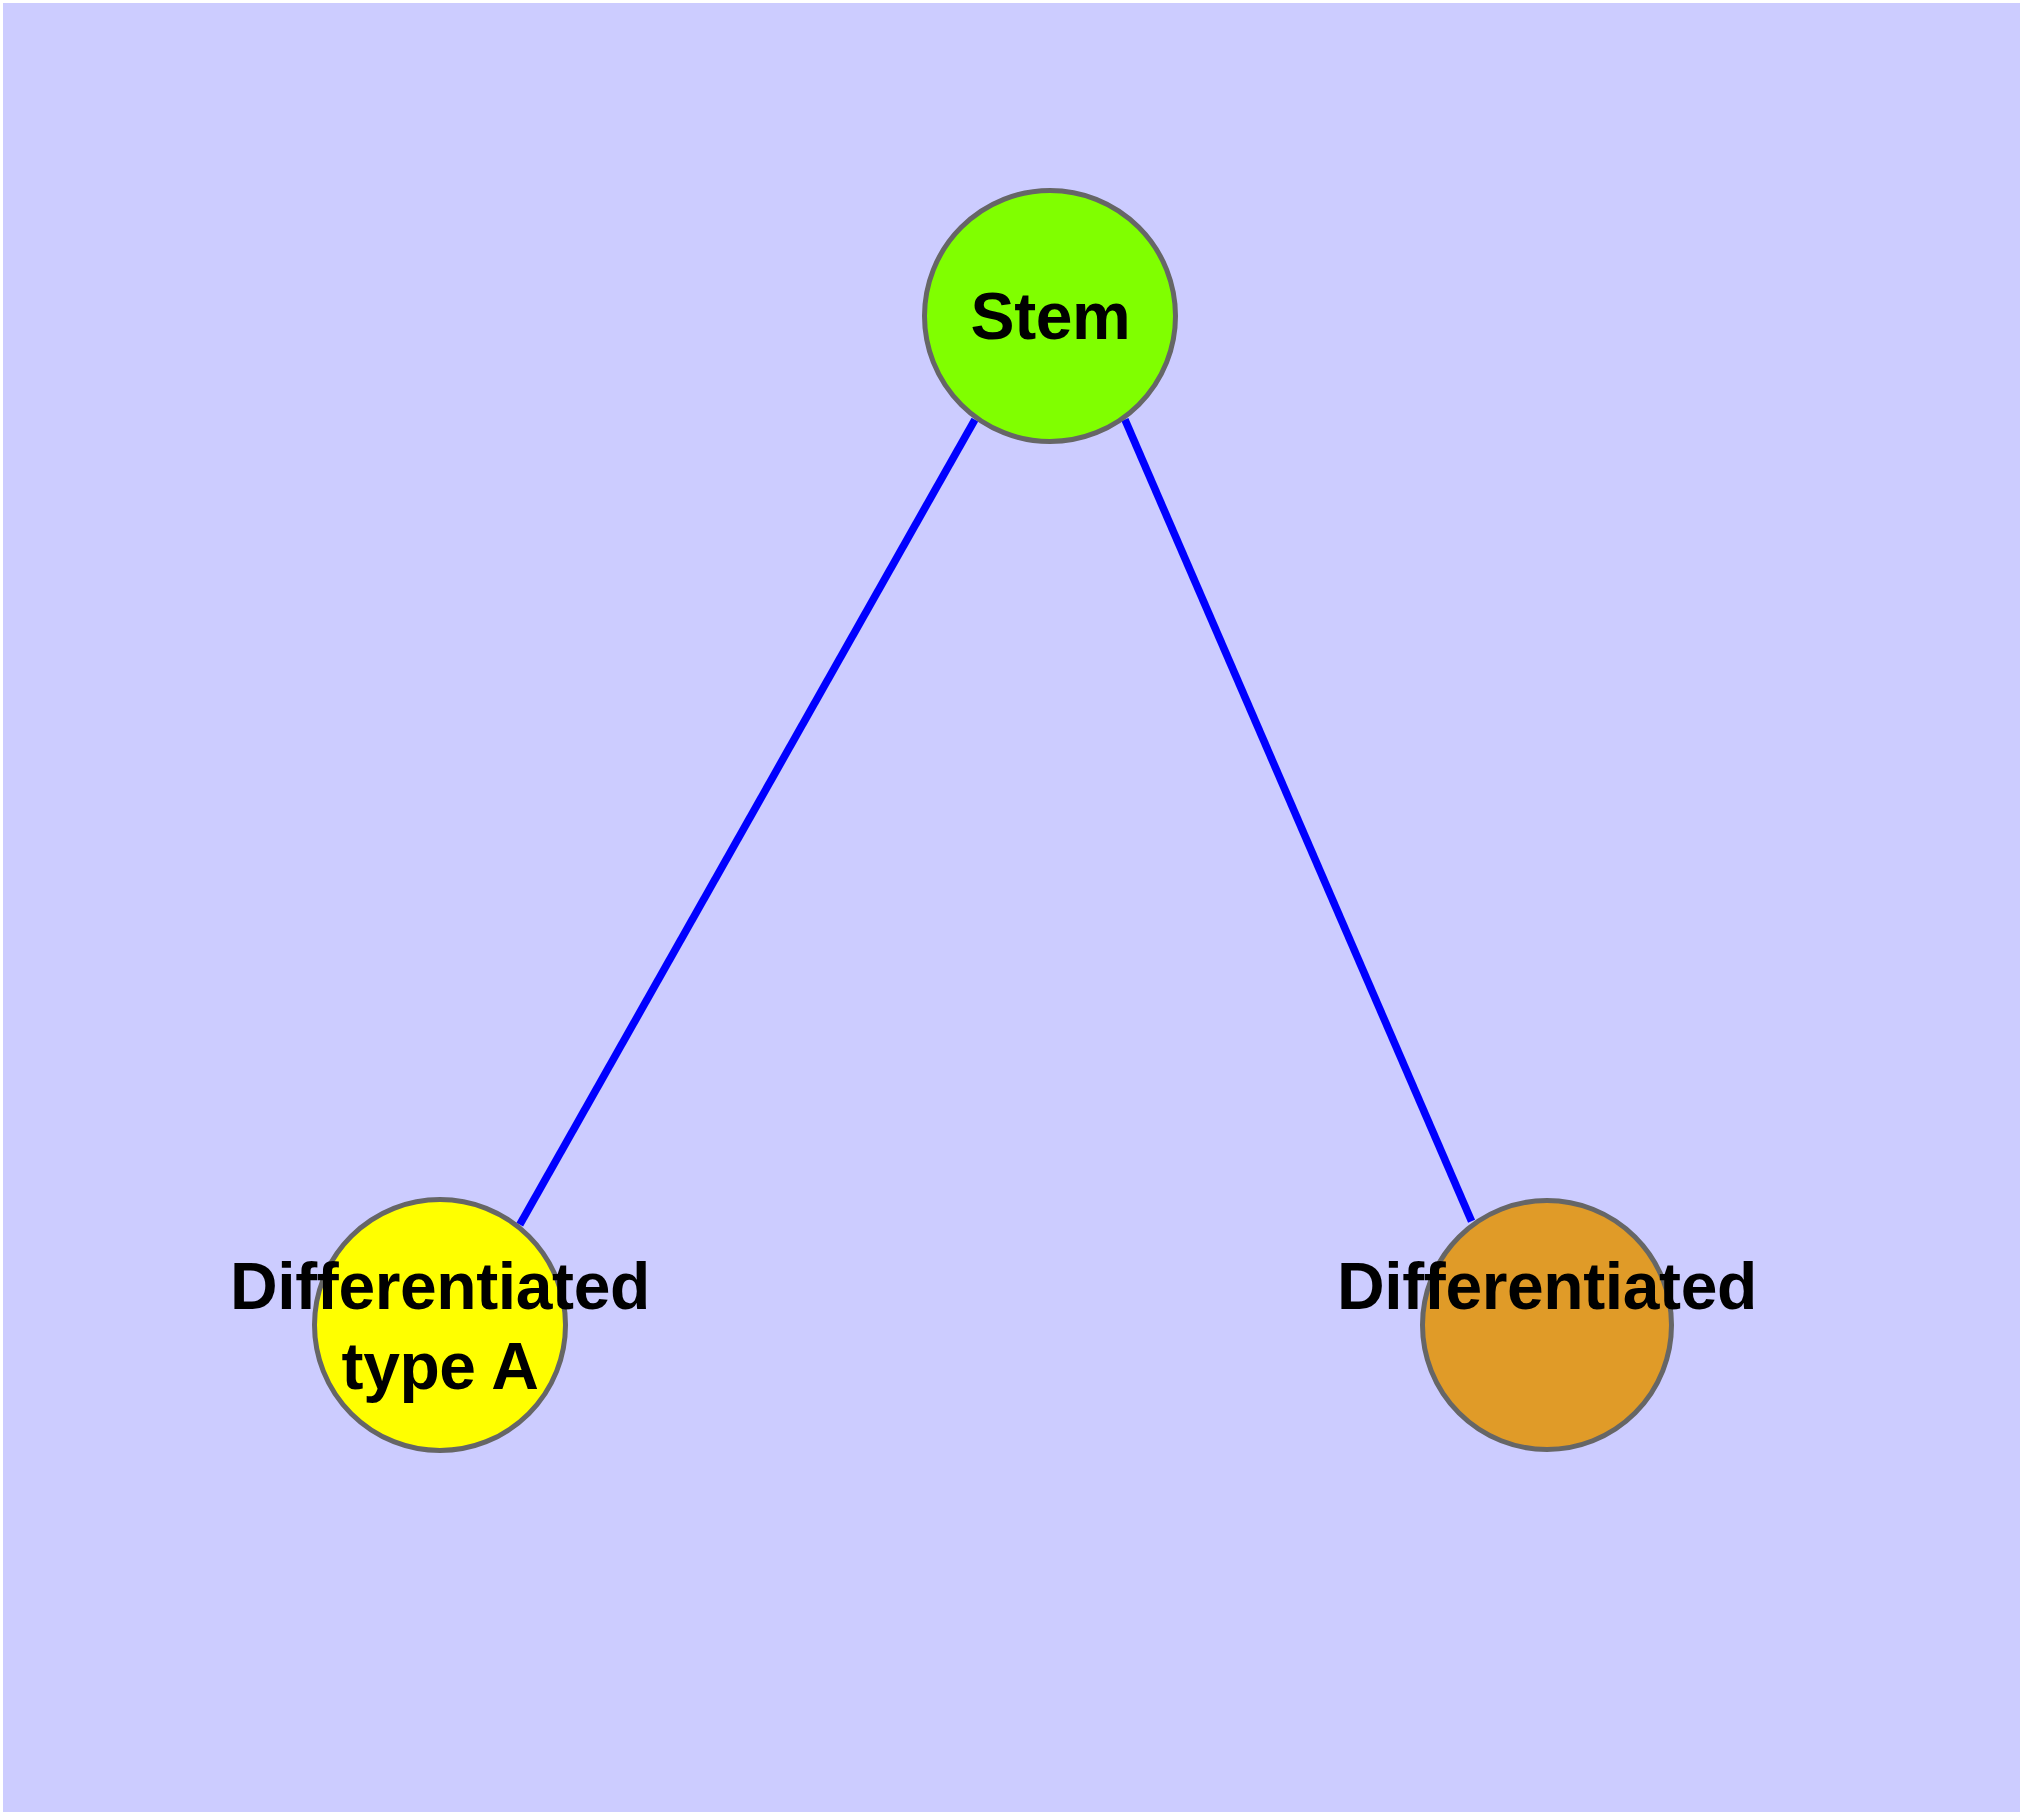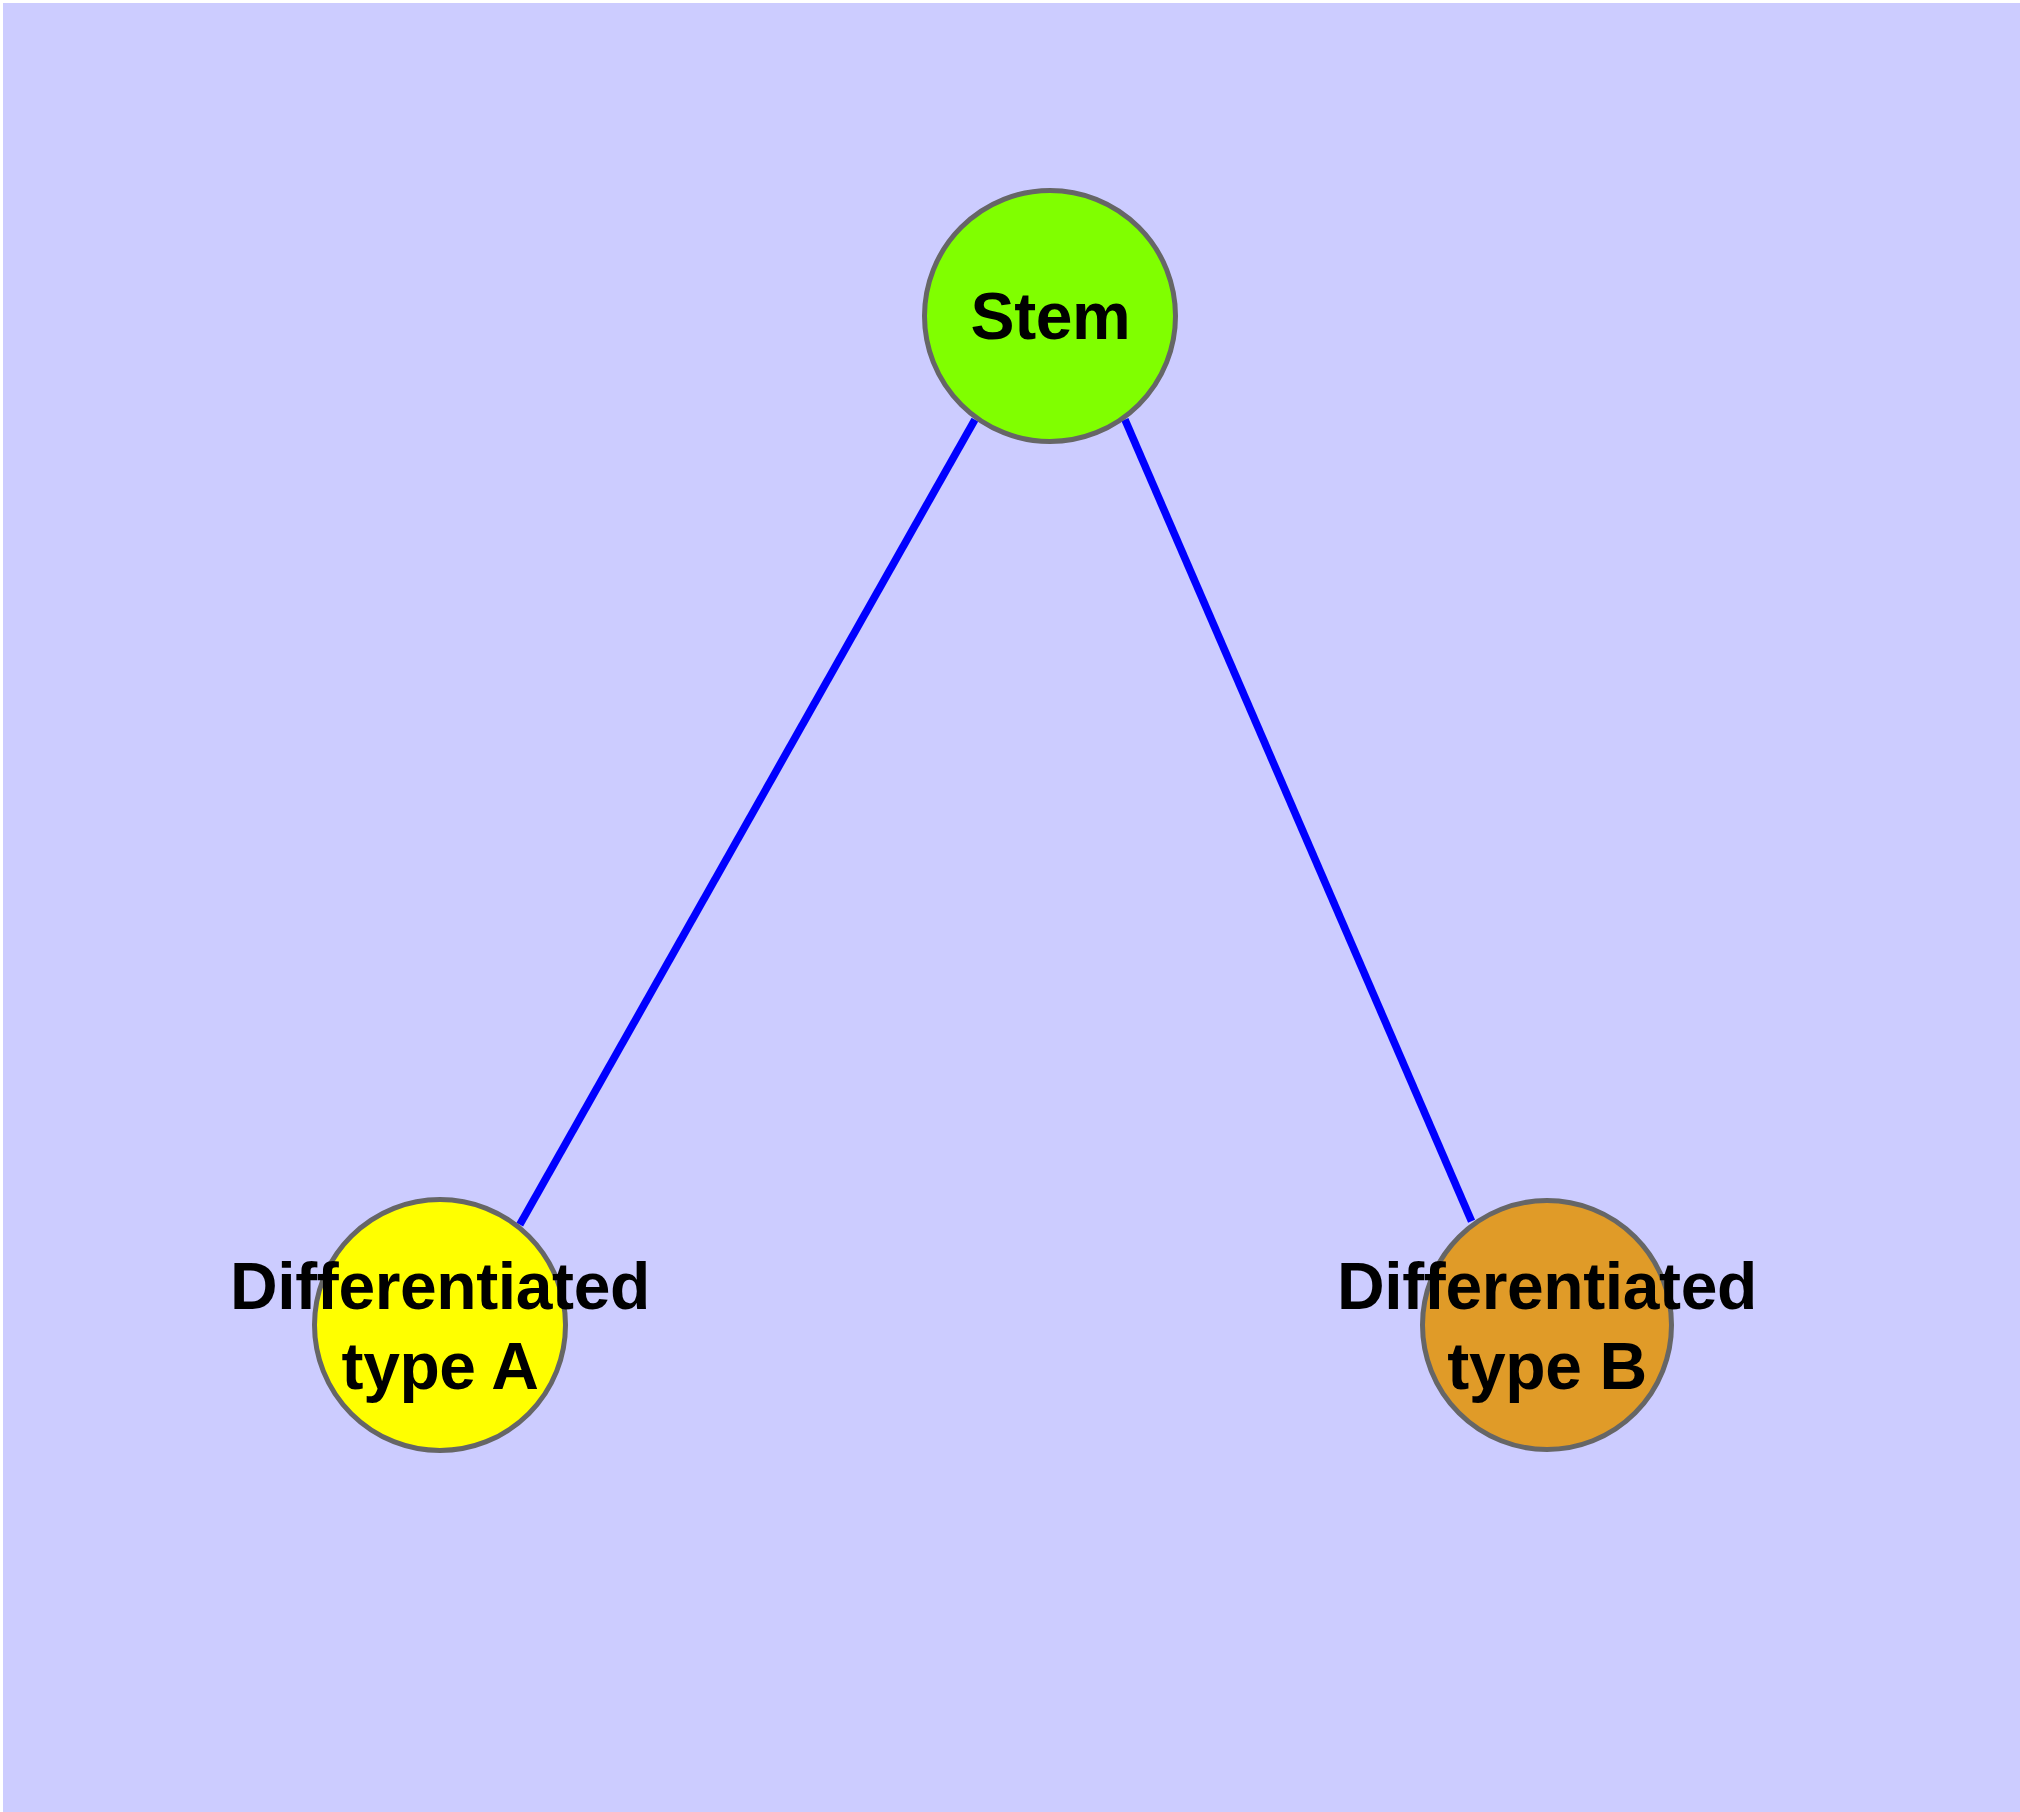--- a/index.html
+++ b/index.html
@@ -68,16 +68,16 @@
   <div class="node" style="left:922px; top:188px; width:256px; height:256px;
               background:#80ff00; border:5.1px solid #666666;"></div>
   <div class="node-label" style="left:796px; top:276px; width:509px;"><span>Stem</span></div>
 
   <div class="node" style="left:312px; top:1197px; width:256px; height:256px;
               background:#ffff00; border:5.1px solid #666666;"></div>
   <div class="node-label" style="left:101px; top:1246px; width:678px;"><span>Differentiated</span><br><span>type A</span></div>
 
   <div class="node" style="left:1420px; top:1198px; width:254px; height:254px;
               background:#e09b28; border:5.1px solid #666666;"></div>
-  <div class="node-label" style="left:1208px; top:1246px; width:678px;"><span>Differentiated</span><br><span>type B</span></div>
+  <div class="node-label" style="left:1208px; top:1246px; width:678px;"><span>Differentiated</span><br></div>
 
 </div>
 
 
 </body></html>

